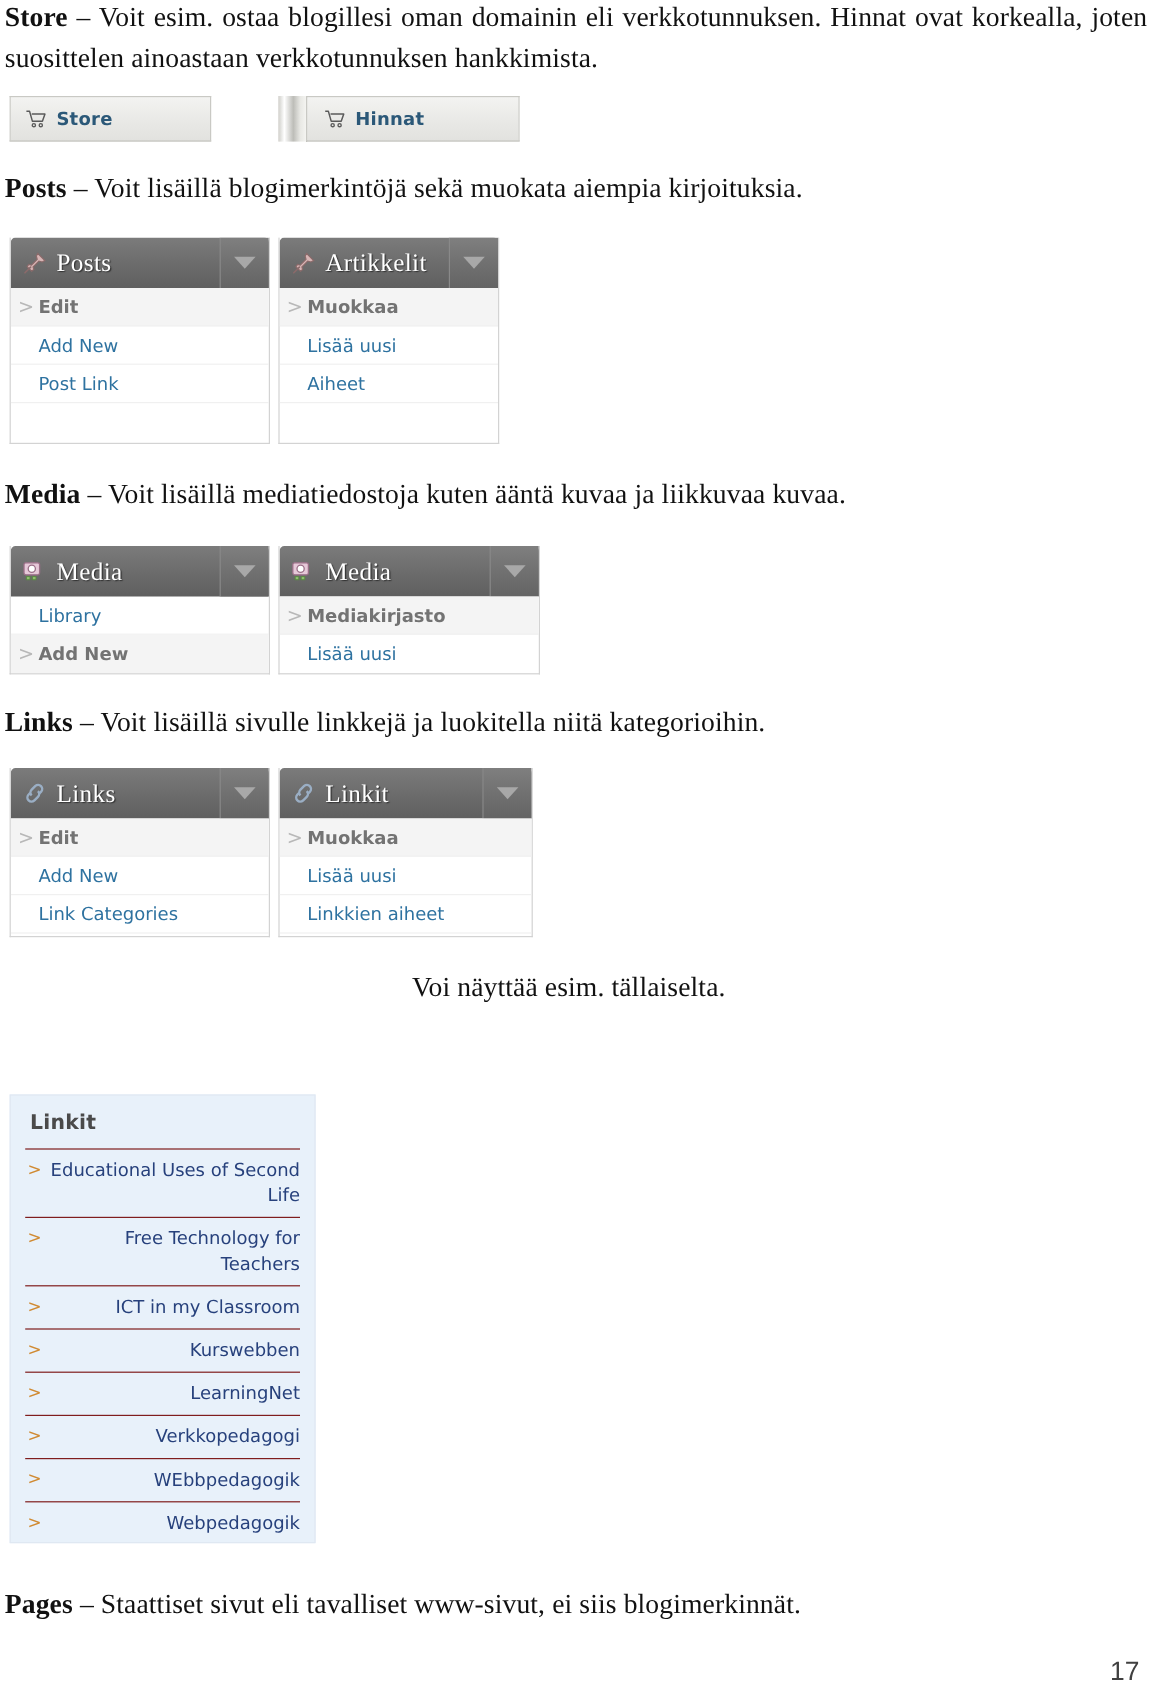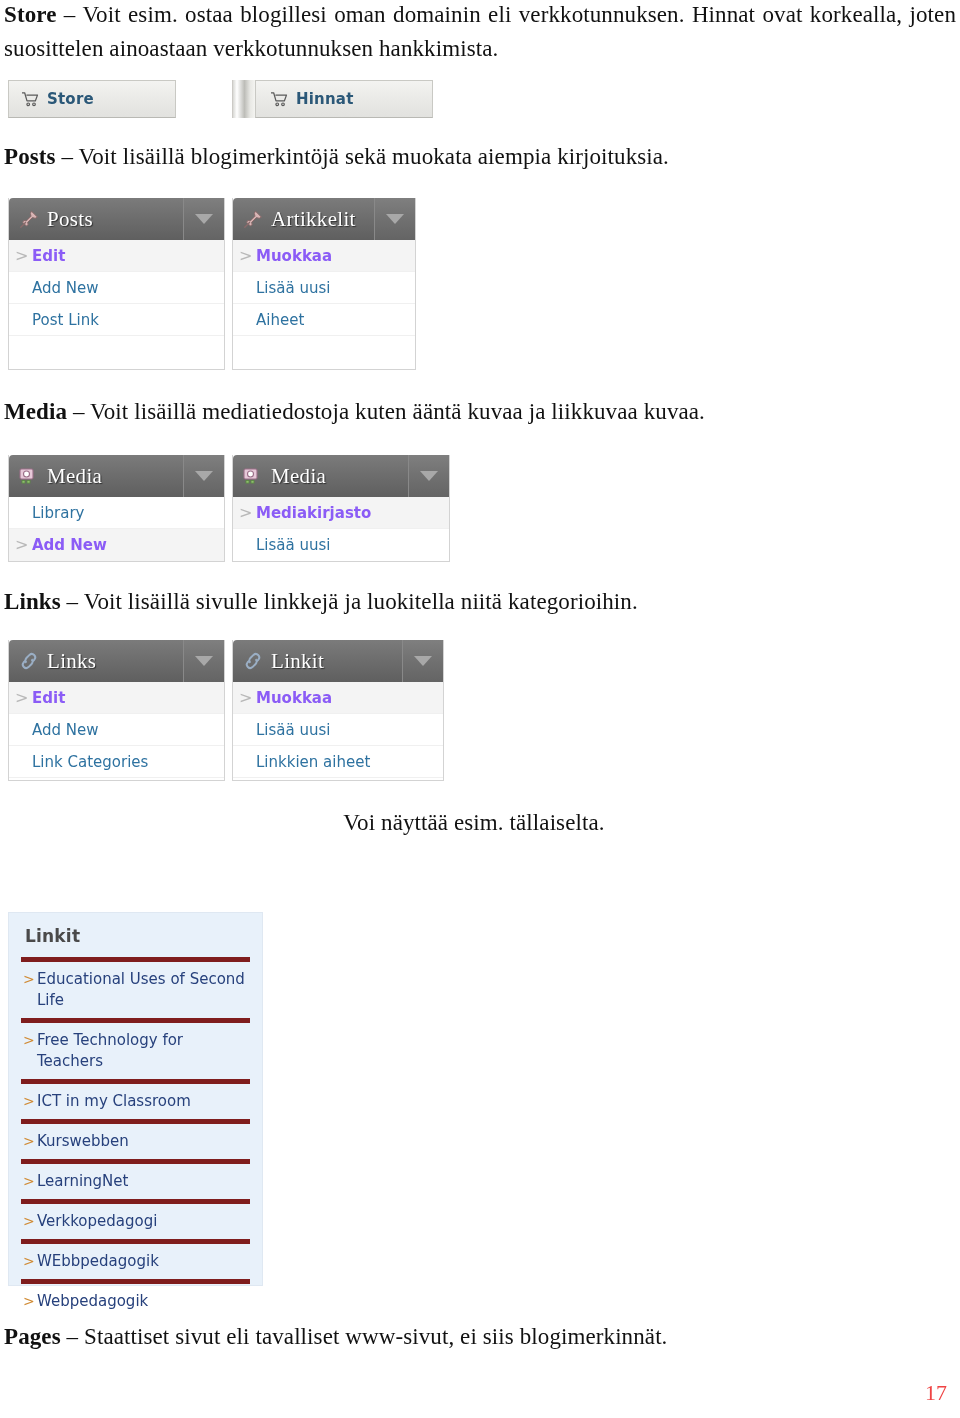--- a/index.html
+++ b/index.html
@@ -119,21 +119,21 @@
     align-items: center;
     padding-left: 23px;
     font-size: 15px;
     color: #2e72a0;
     position: relative;
     box-sizing: border-box;
     border-bottom: 1px solid #f0f0f0;
   }
   .wpmenu-item.current {
     background: #f4f4f4;
-    color: #8b5cf6;
+    color: #737373;
     font-weight: bold;
   }
   .wpmenu-item.current::before {
     content: ">";
     position: absolute;
     left: 6px;
     top: 50%;
     transform: translateY(-52%);
     color: #b8b8b8;
     font-size: 16px;
@@ -156,43 +156,44 @@
     color: #4a4a4a;
     padding: 13px 0 11px 4px;
     letter-spacing: .2px;
   }
   .linkit-widget ul {
     list-style: none;
     margin: 0;
     padding: 0;
   }
   .linkit-widget li {
-    border-top: 5px solid #7f1d1d;
+    border-top: 1px solid #7f1d1d;
     padding: 7px 0 7px 16px;
     position: relative;
     font-size: 15px;
     line-height: 21px;
     color: #27417c;
+    text-align: right;
   }
   .linkit-widget li::before {
     content: ">";
     position: absolute;
     left: 2px;
     top: 7px;
     color: #d08a32;
     font-size: 14px;
   }
   .linkit-widget li:last-child { border-bottom: none; }
 
   
   .pageno {
     position: absolute;
-    font-family: Liberation Serif, serif;
+    font-family: Liberation Sans, sans-serif;
     font-size: 22px;
-    color: #ef4444;
+    color: #404040;
   }
 </style>
 </head>
 <body>
 
 <div class="para justify" style="left:4px; top:-2px; width:952px;">
   <b>Store</b><span> – </span><span>Voit esim. ostaa blogillesi oman domainin eli verkkotunnuksen. Hinnat ovat korkealla, joten suosittelen ainoastaan verkkotunnuksen hankkimista.</span>
 </div>
 
 <div class="storebox" style="left:8px; top:80px; width:168px; height:38px; padding-left:12px;">

